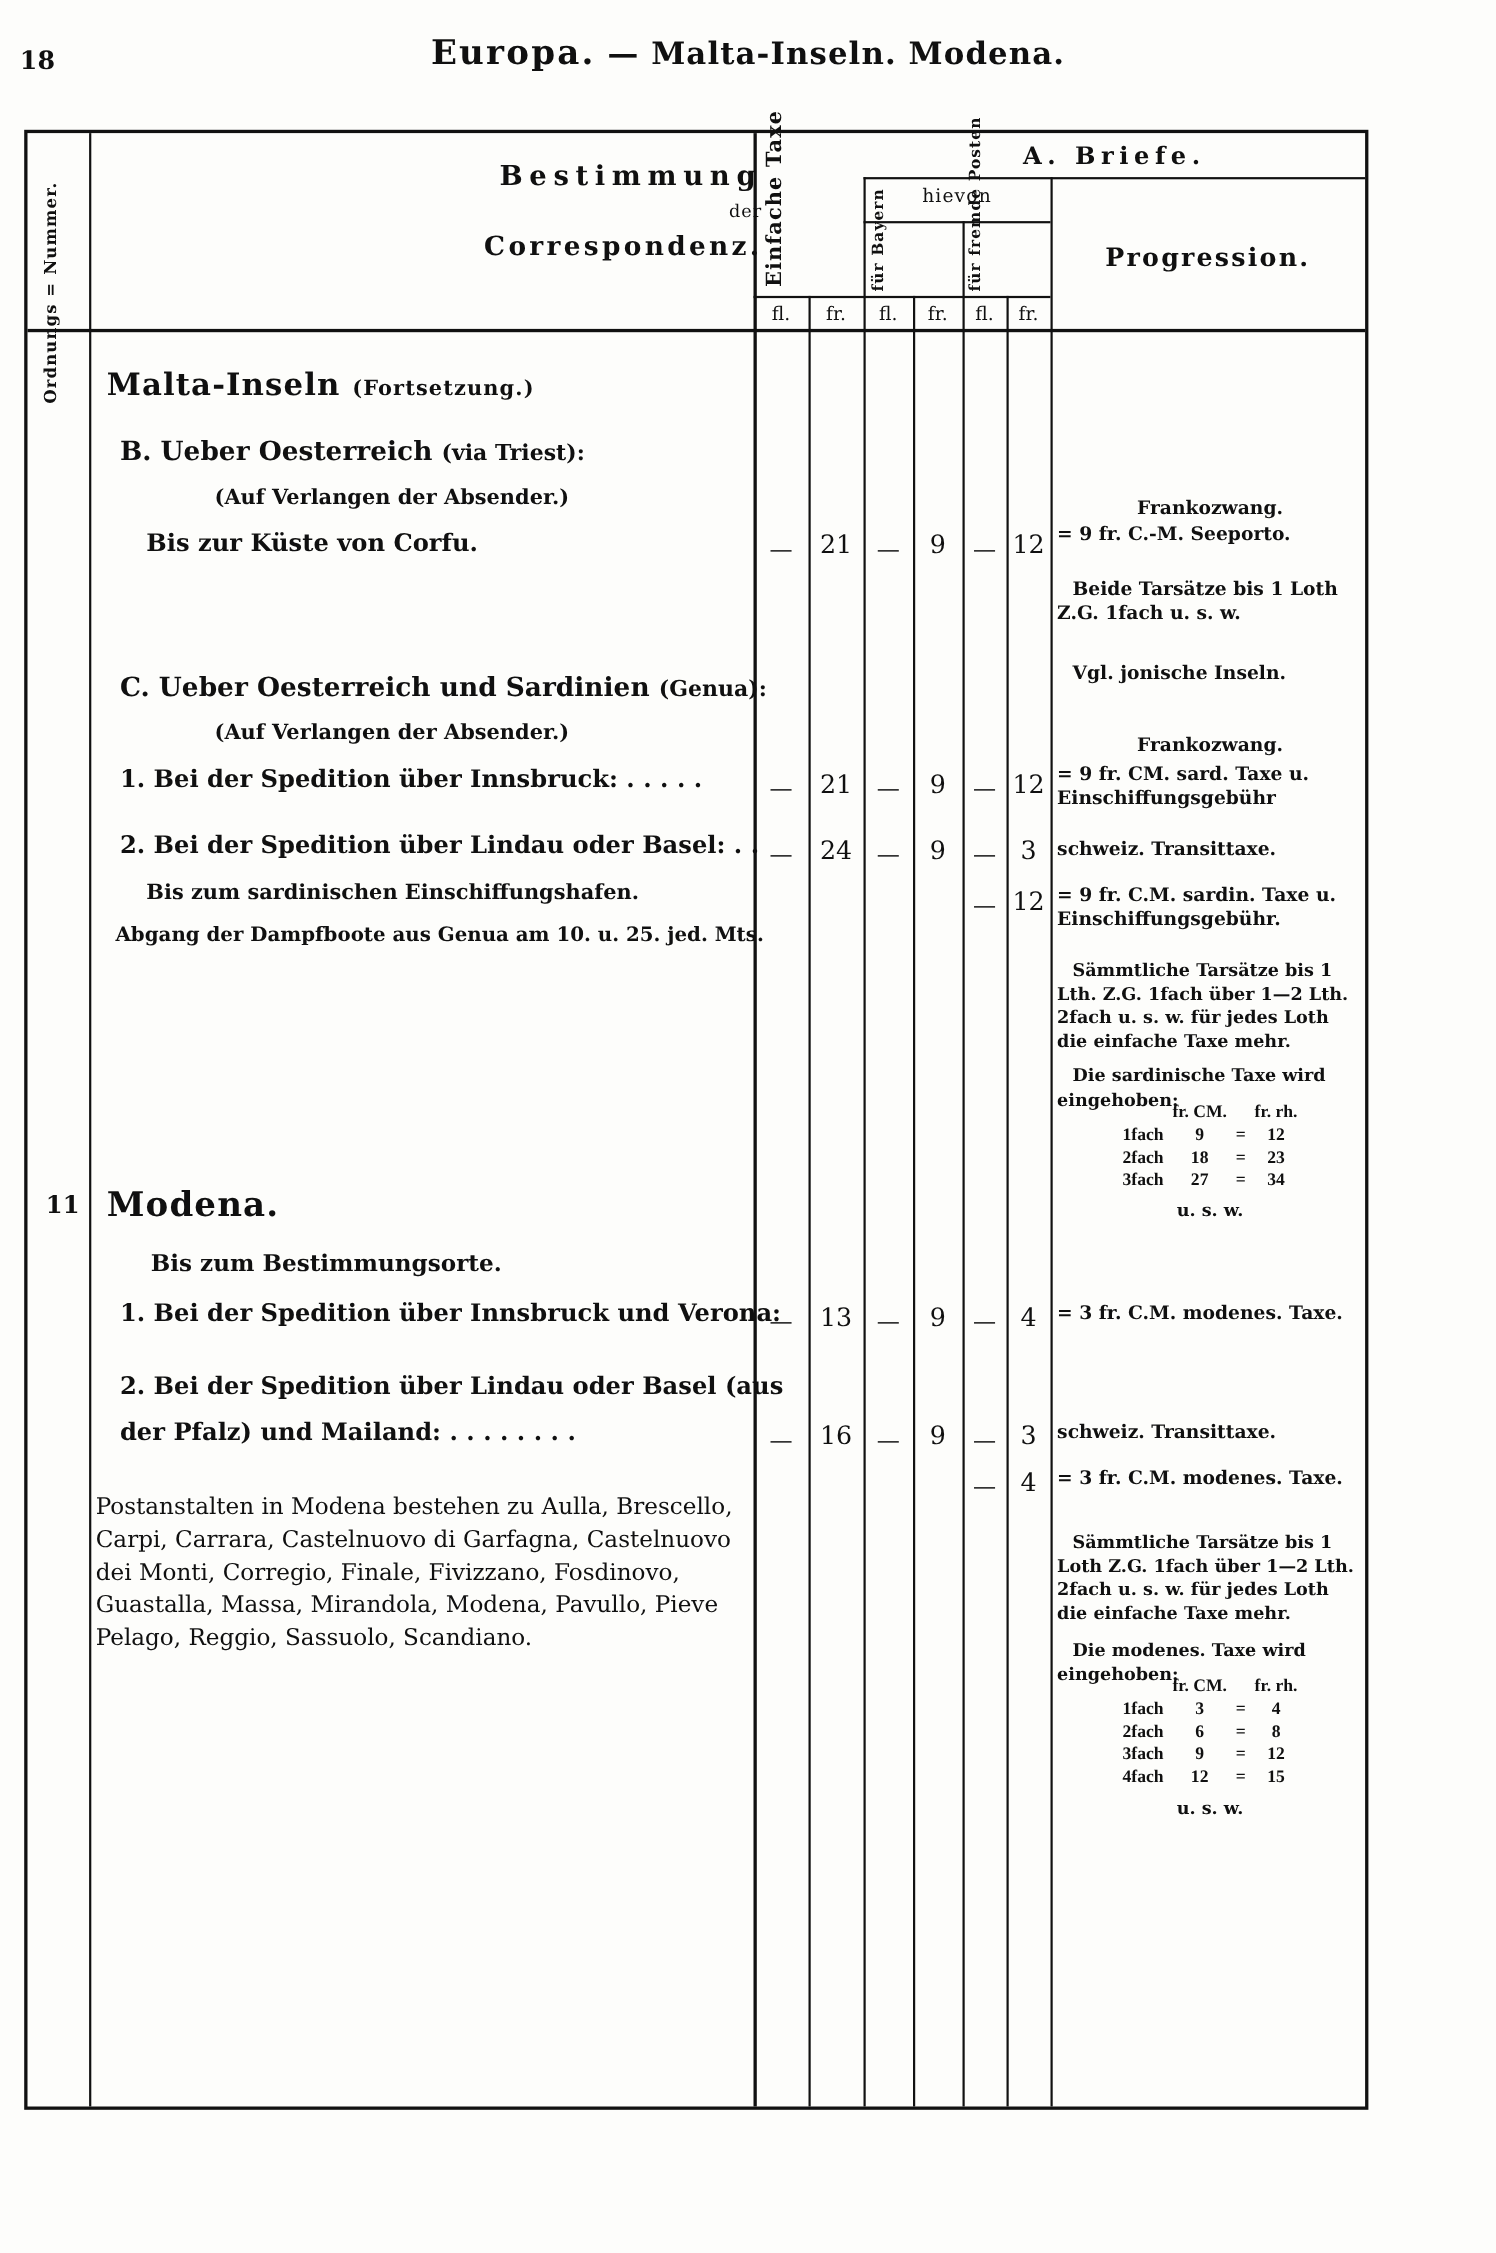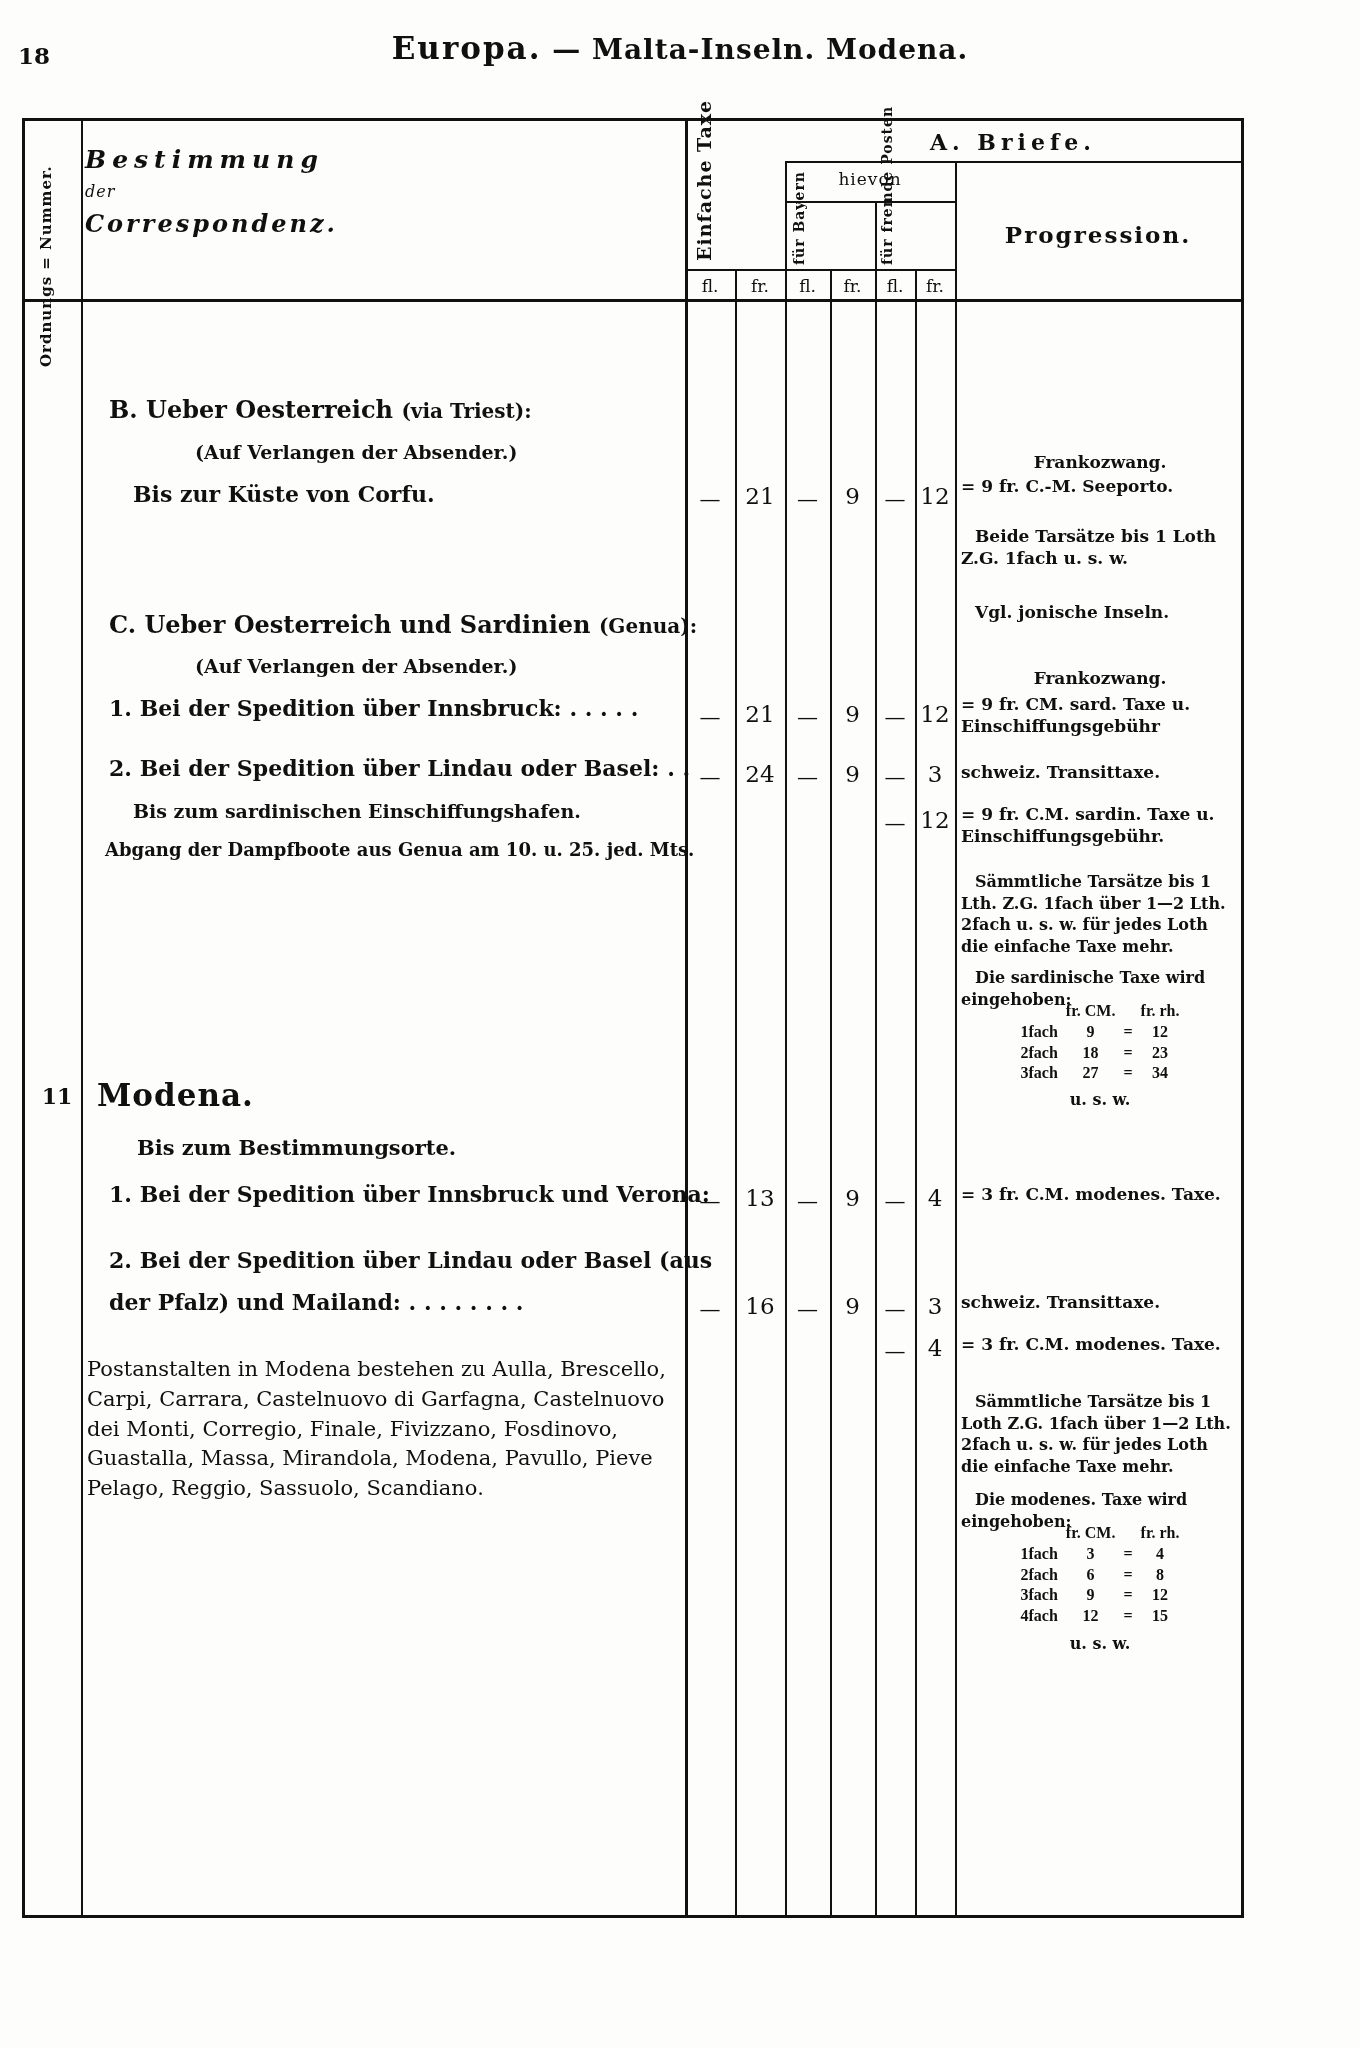--- a/index.html
+++ b/index.html
@@ -77,26 +77,25 @@
     writing-mode: vertical-rl;
     transform: rotate(180deg);
     white-space: nowrap;
     font-size: 15px;
     letter-spacing: 1px;
     font-weight: bold;
     text-align: center;
   }
   .hdr-bestimmung {
     position: absolute;
-    left: 60px;
+    left: 72px;
     top: 20px;
     width: 596px;
-    text-align: left;
+    text-align: right;
     line-height: 1.55;
-    font-style: italic;
   }
   .hdr-bestimmung .l1 {
     font-size: 25px;
     font-weight: bold;
     letter-spacing: 6px;
   }
   .hdr-bestimmung .l2 {
     font-size: 16px;
     letter-spacing: 1px;
   }
@@ -288,20 +287,24 @@
 
     <div class="unit-cell" style="left:660px; width:50px;">fl.</div>
     <div class="unit-cell" style="left:710px; width:50px;">fr.</div>
     <div class="unit-cell" style="left:760px; width:45px;">fl.</div>
     <div class="unit-cell" style="left:805px; width:45px;">fr.</div>
     <div class="unit-cell" style="left:850px; width:40px;">fl.</div>
     <div class="unit-cell" style="left:890px; width:40px;">fr.</div>
 
     <div class="body-area">
 
+      <div class="b-line ttl" style="left:12px; top:30px;">
+        <span>Malta-Inseln</span>
+        <span class="ttl-sub">(Fortsetzung.)</span>
+      </div>
 
       <div class="b-line sec" style="left:24px; top:92px;">
         <span>B. Ueber Oesterreich</span>
         <span class="sec-note">(via Triest):</span>
       </div>
       <div class="b-line sm" style="left:110px; top:138px;">(Auf Verlangen der Absender.)</div>
       <div class="b-line itm itm-b" style="left:48px; top:178px;">Bis zur Küste von Corfu.</div>
 
       <div class="b-line sec" style="left:24px; top:307px;">
         <span>C. Ueber Oesterreich und Sardinien</span>

